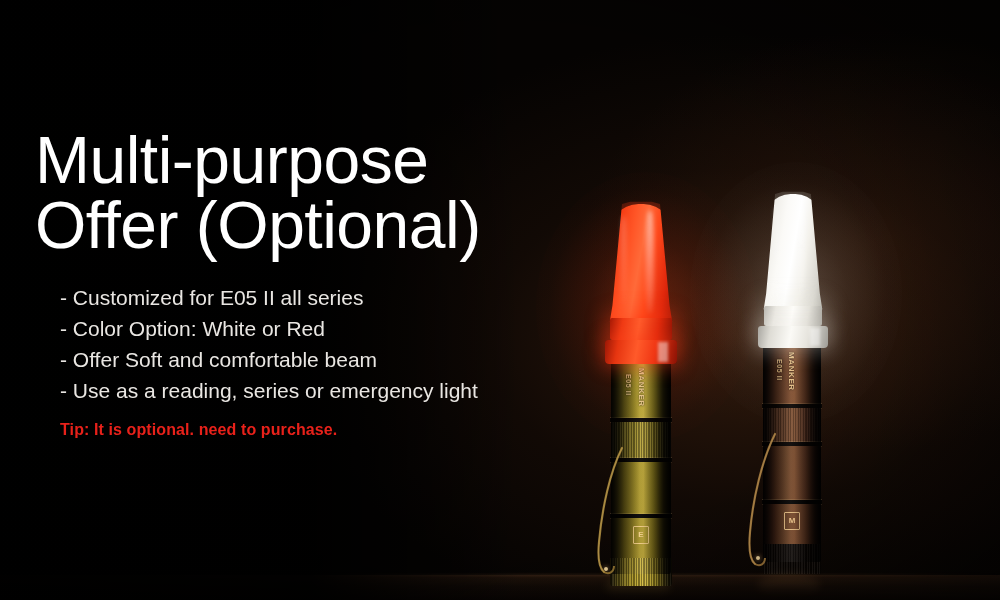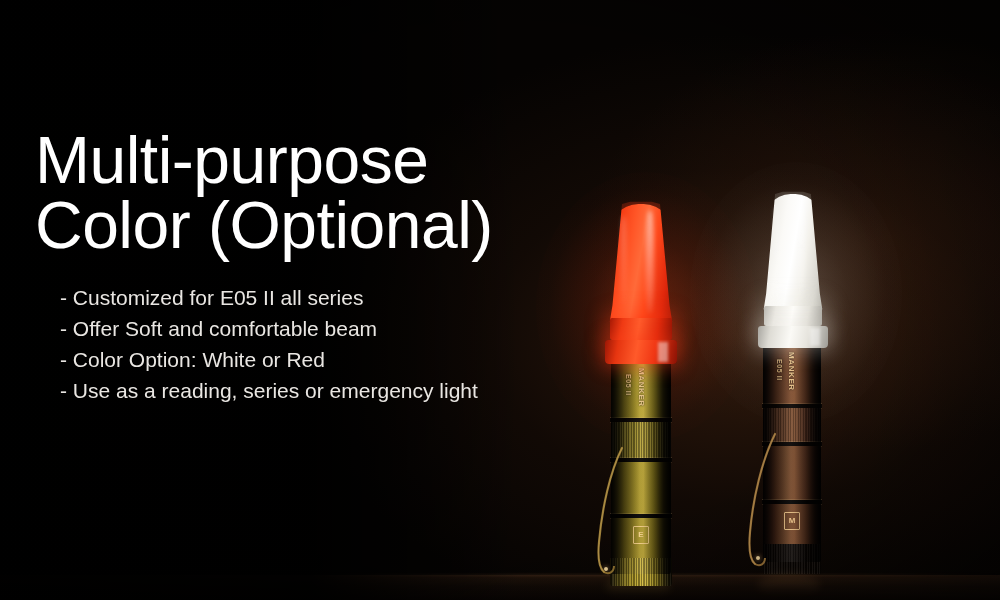--- a/index.html
+++ b/index.html
@@ -330,22 +330,23 @@
       <path d="M11 132 C 16 135, 21 132, 21 126" fill="none" stroke="rgba(156,116,58,0.8)" stroke-width="2"></path>
     </svg>
     <div class="clip-dot" style="left:756px; top:556px;"></div>
   </div>
 
   <div class="bg-vignette"></div>
   <div class="bg-leftdark"></div>
 
   <div class="copy">
     <h1 class="headline">Multi-purpose
-Color (Optional)</h1>
+Offer (Optional)</h1>
     <ul class="bullets">
       <li>- Customized for E05 II all series</li>
+      <li>- Color Option: White or Red</li>
       <li>- Offer Soft and comfortable beam</li>
-      <li>- Color Option: White or Red</li>
       <li>- Use as a reading, series or emergency light</li>
     </ul>
+    <div class="tip">Tip: It is optional. need to purchase.</div>
   </div>
 
 </div>
 
 </body></html>

